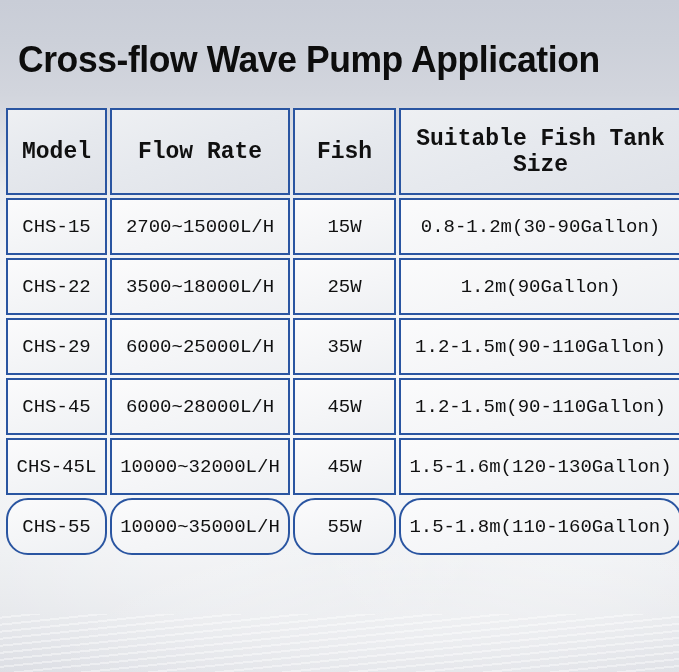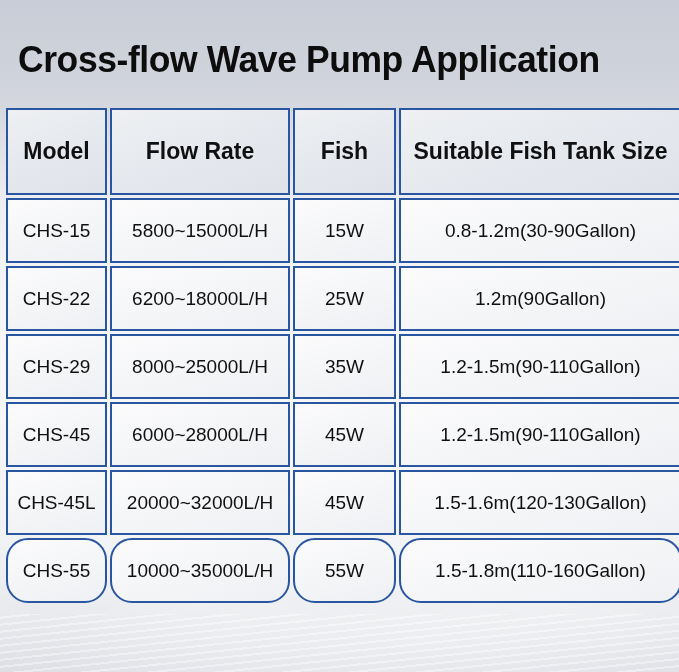--- a/index.html
+++ b/index.html
@@ -97,29 +97,30 @@
     background: transparent;
     table-layout: fixed;
   }
   #spec-table td, #spec-table th {
     border: 2px solid #2a55a1;
     padding: 4px 4px;
     text-align: center;
     vertical-align: middle;
     color: #101010;
     box-sizing: border-box;
+    font-family: Liberation Mono, monospace;
   }
   #spec-table th {
     height: 87px;
     font-size: 23px;
     font-weight: bold;
     background: linear-gradient(160deg, #eef0f3 0%, #e6e9ee 45%, #dfe2e8 100%);
   }
   #spec-table td {
-    height: 65px;
+    height: 57px;
     font-size: 19px;
     font-weight: normal;
     background: linear-gradient(165deg, #fbfbfc 0%, #f4f5f7 55%, #eef0f3 100%);
   }
   tr.row-1 td { background: linear-gradient(165deg, #f3f4f7 0%, #edeff2 60%, #e8eaee 100%); }
   tr.row-2 td { background: linear-gradient(165deg, #f7f8f9 0%, #f2f3f5 60%, #edeef1 100%); }
   tr.row-3 td { background: linear-gradient(165deg, #fafafb 0%, #f5f6f8 60%, #f0f1f4 100%); }
   tr.row-4 td { background: linear-gradient(165deg, #fcfcfd 0%, #f8f8fa 60%, #f3f4f6 100%); }
   tr.row-5 td { background: linear-gradient(165deg, #fdfdfd 0%, #fafafb 60%, #f6f6f8 100%); margin-top: 13px; }
   tr.row-6 td { background: linear-gradient(165deg, #fefefe 0%, #fbfbfc 60%, #f7f8f9 100%); border-radius: 22px; }
@@ -152,45 +153,45 @@
       <tr>
         <th>Model</th>
         <th>Flow Rate</th>
         <th>Fish</th>
         <th>Suitable Fish Tank Size</th>
       </tr>
     </thead>
     <tbody>
       <tr class="row-1">
         <td>CHS-15</td>
-        <td>5800~15000L/H</td>
+        <td>2700~15000L/H</td>
         <td>15W</td>
         <td>0.8-1.2m(30-90Gallon)</td>
       </tr>
       <tr class="row-2">
         <td>CHS-22</td>
-        <td>6200~18000L/H</td>
+        <td>3500~18000L/H</td>
         <td>25W</td>
         <td>1.2m(90Gallon)</td>
       </tr>
       <tr class="row-3">
         <td>CHS-29</td>
-        <td>8000~25000L/H</td>
+        <td>6000~25000L/H</td>
         <td>35W</td>
         <td>1.2-1.5m(90-110Gallon)</td>
       </tr>
       <tr class="row-4">
         <td>CHS-45</td>
         <td>6000~28000L/H</td>
         <td>45W</td>
         <td>1.2-1.5m(90-110Gallon)</td>
       </tr>
       <tr class="row-5">
         <td>CHS-45L</td>
-        <td>20000~32000L/H</td>
+        <td>10000~32000L/H</td>
         <td>45W</td>
         <td>1.5-1.6m(120-130Gallon)</td>
       </tr>
       <tr class="row-6">
         <td>CHS-55</td>
         <td>10000~35000L/H</td>
         <td>55W</td>
         <td>1.5-1.8m(110-160Gallon)</td>
       </tr>
     </tbody>

